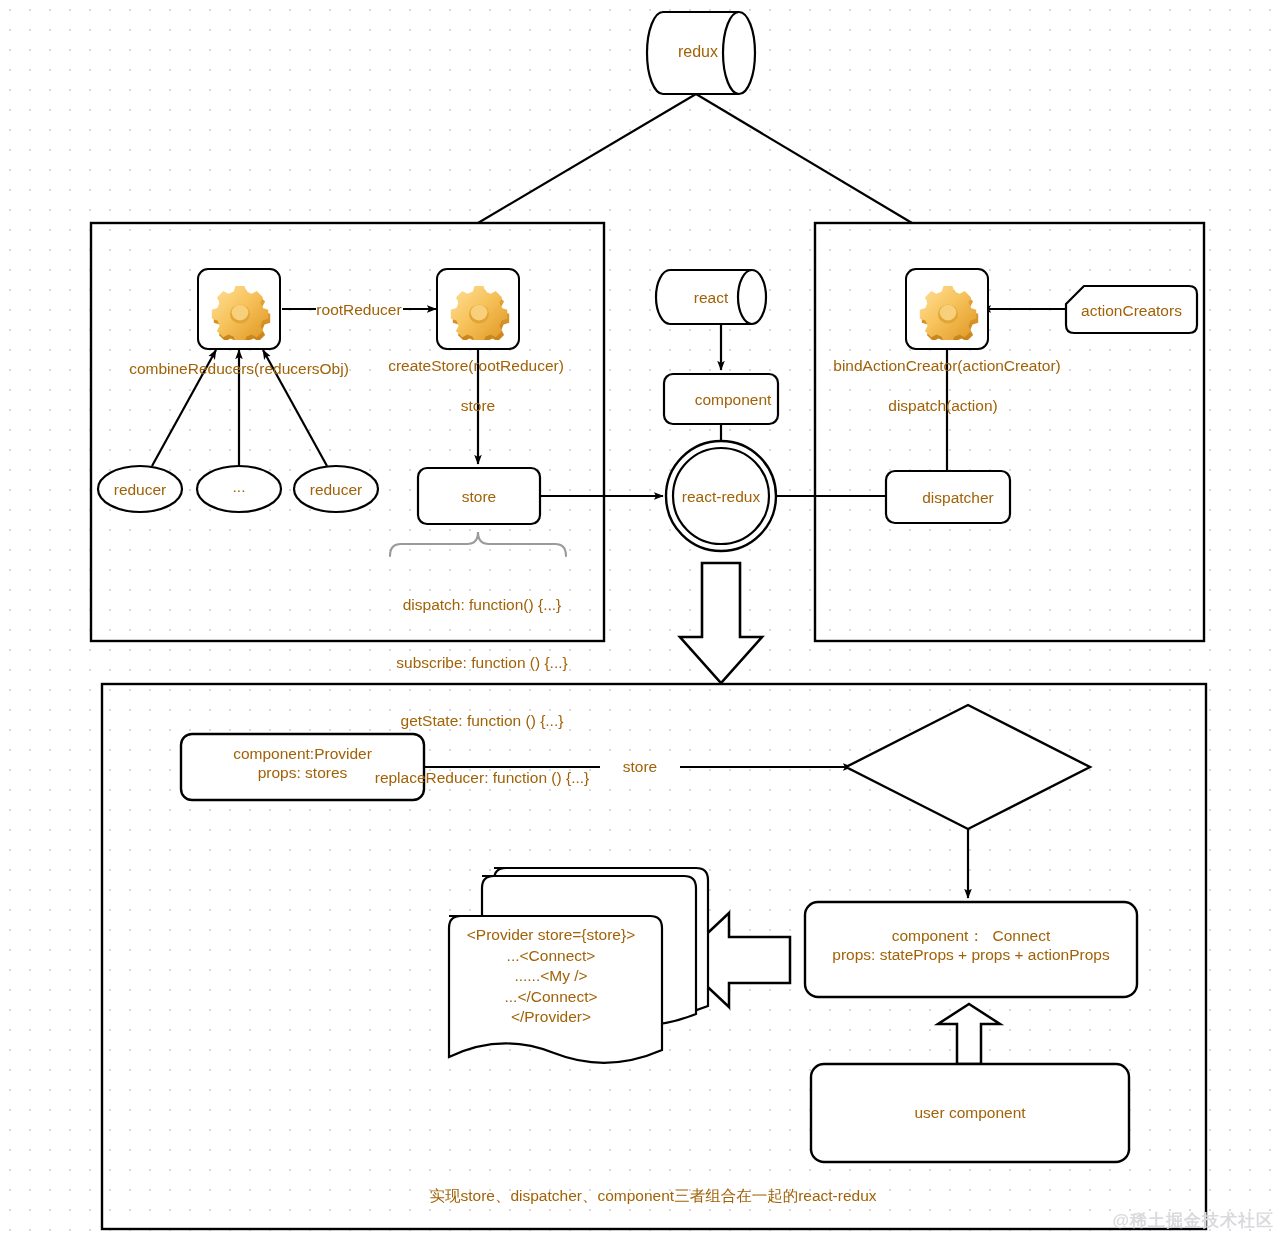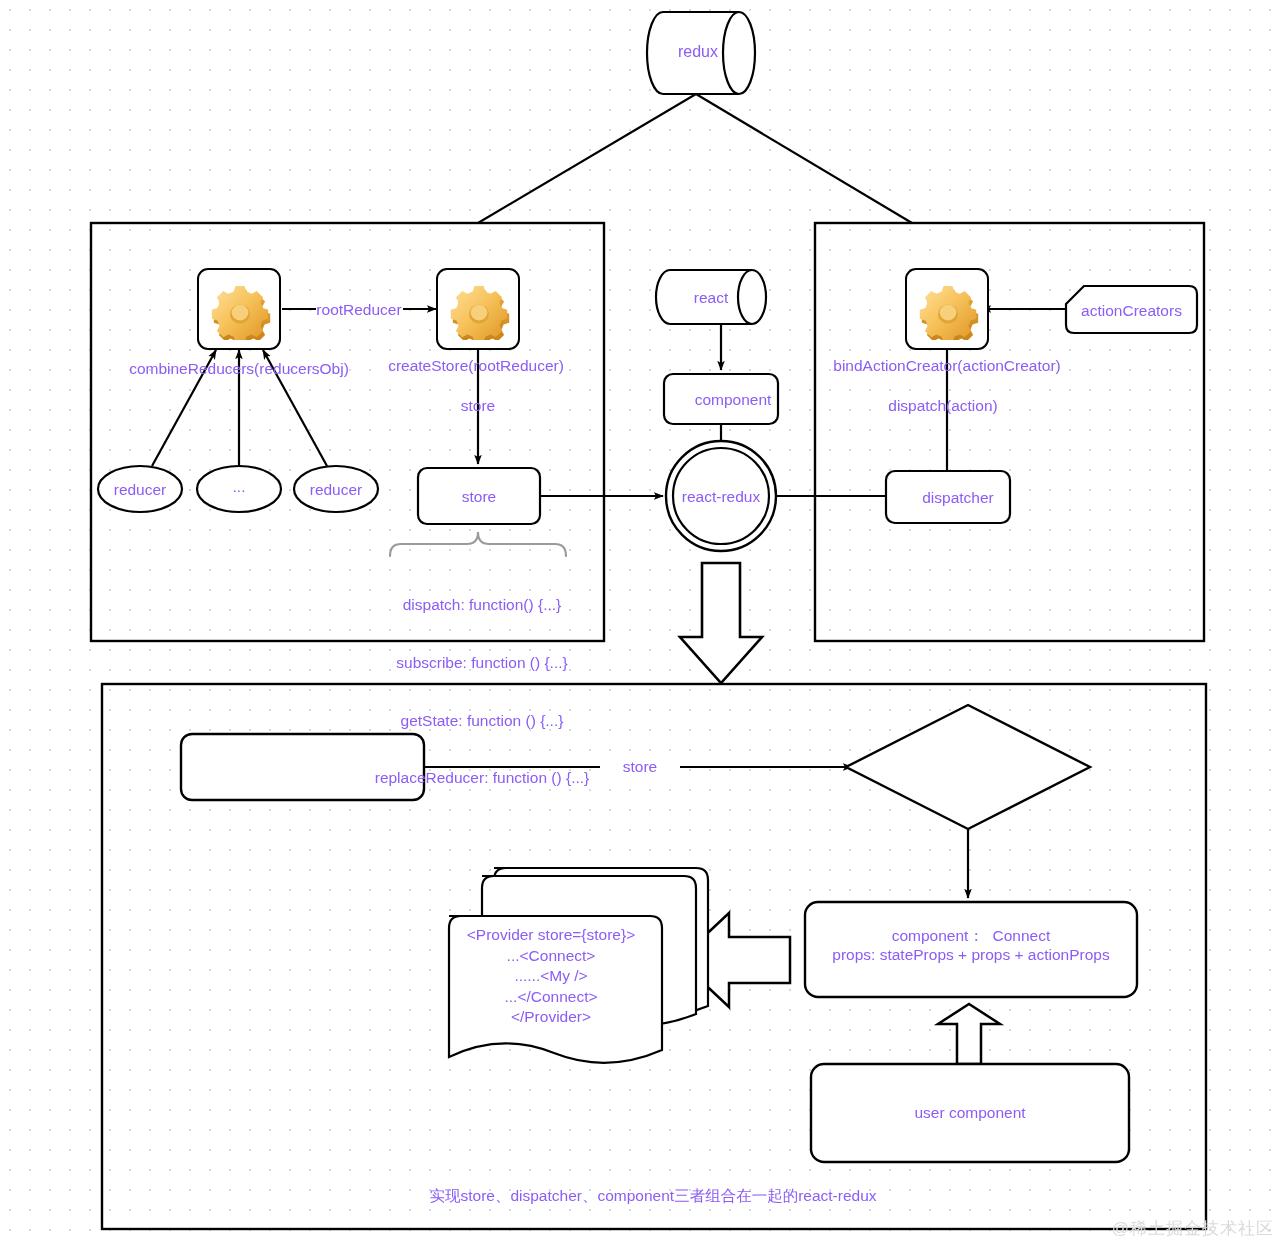--- a/index.html
+++ b/index.html
@@ -14,47 +14,48 @@
     overflow:hidden;
     position:relative;
   }
   #stage{position:absolute;left:0;top:0;width:1286px;height:1246px;}
   svg.layer{position:absolute;left:0;top:0;width:1286px;height:1246px;overflow:visible;}
   svg.layer *{vector-effect:none;}
 
   .lbl{
     position:absolute;
     font-family:"Liberation Sans","DejaVu Sans",sans-serif;
-    color:#8b5cf6;
+    color:#a16207;
     white-space:pre;
     line-height:1.24;
     text-align:center;
     pointer-events:none;
   }
   .t15{font-size:15.5px;}
   .t16{font-size:16px;}
 
   
   .gearbox{
     position:absolute;
     border:2.2px solid #000;
     border-radius:11px;
     background:#fff;
     box-sizing:border-box;
   }
   .gear-svg{position:absolute;left:50%;top:50%;transform:translate(-50%,-50%);}
 
   .wm{
     position:absolute;
-    right:12px;bottom:6px;
+    right:12px;bottom:14px;
     font-size:17px;
     color:#dadade;
     font-family:"Liberation Sans","DejaVu Sans",sans-serif;
     letter-spacing:1px;
     white-space:nowrap;
+    font-weight:bold;
   }
 </style>
 </head>
 <body>
 
 <div id="stage">
 
   <svg class="layer" viewBox="0 0 1286 1246">
     <defs>
       <marker id="arrow" markerWidth="11" markerHeight="11" refX="9.2" refY="4" orient="auto" markerUnits="userSpaceOnUse">
@@ -203,20 +204,22 @@
   <div class="lbl t15" style="left:655px;top:487px;width:132px;">react-redux</div>
 
   <div class="lbl t15" style="left:1066px;top:301px;width:131px;">actionCreators</div>
 
   <div class="lbl t15" style="left:822px;top:356px;width:250px;">bindActionCreator(actionCreator)</div>
 
   <div class="lbl t15" style="left:864px;top:396px;width:158px;">dispatch(action)</div>
 
   <div class="lbl t15" style="left:886px;top:488px;width:144px;">dispatcher</div>
 
+  <div class="lbl t15" style="left:181px;top:744px;width:243px;">component:Provider
+props: stores</div>
 
   <div class="lbl t15" style="left:600px;top:757px;width:80px;background:#fff;">store</div>
 
 
   <div class="lbl t15" style="left:806px;top:926px;width:330px;">component：  Connect
 props: stateProps + props + actionProps</div>
 
   <div class="lbl t15" style="left:455px;top:925px;width:192px;line-height:1.33;">&lt;Provider store={store}&gt;
 ...&lt;Connect&gt;
 ......&lt;My /&gt;

